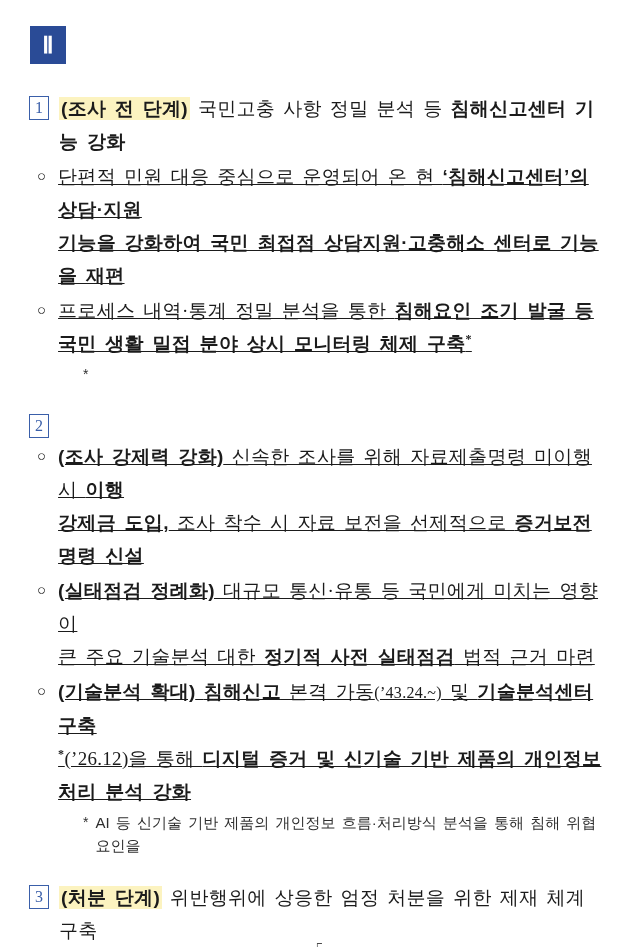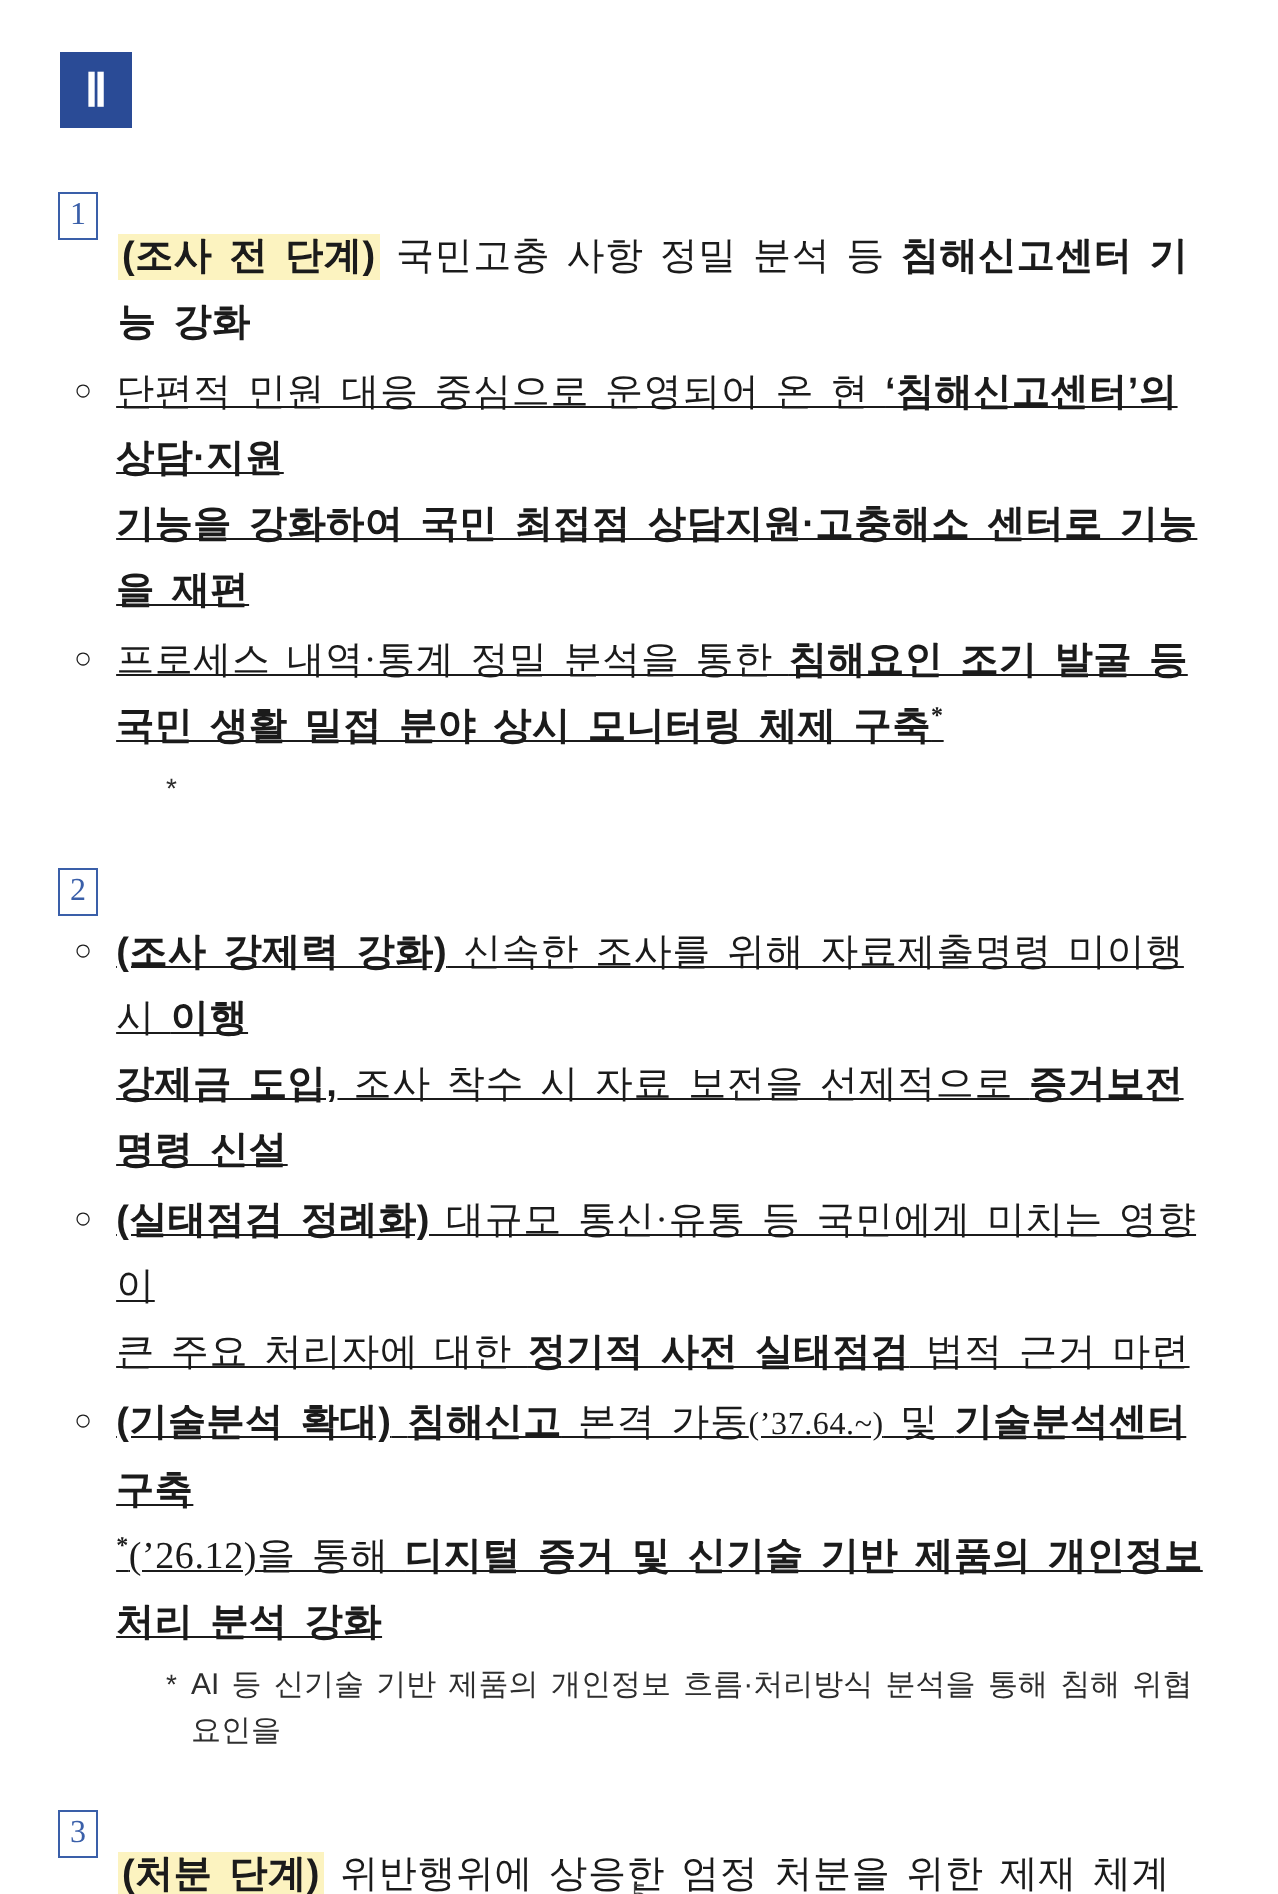--- a/index.html
+++ b/index.html
@@ -40,21 +40,21 @@
     font-size: 19px; line-height: 33px;
     margin-top: 24px;
   }
   .sec-num {
     flex: 0 0 auto;
     width: 20px; height: 24px; margin-top: 4px;
     border: 1.5px solid #3a5fa9; color: #3a5fa9;
     font-size: 16px; line-height: 22px; text-align: center;
     font-family: "Liberation Serif", serif;
   }
-  .sec-text { word-spacing: 3px; letter-spacing: 0.3px; margin-top: 20px; }
+  .sec-text { word-spacing: 3px; letter-spacing: 0.3px; }
 
   .bullet {
     display: flex; gap: 12px; align-items: flex-start;
     font-size: 19px; line-height: 33px;
     margin: 2px 0 2px 8px;
   }
   .bullet-marker { flex: 0 0 auto; font-size: 15px; line-height: 33px; }
   .bullet-text { word-spacing: 3px; letter-spacing: 0.3px; flex: 1; text-decoration: underline; }
 
   .footnote {
@@ -105,25 +105,25 @@
       </div>
       <div class="sec">
         <span class="sec-num">2</span>
       </div>
       <div class="bullet">
         <span class="bullet-marker">○</span>
         <span class="bullet-text"><span class="b">(조사 강제력 강화)</span><span> 신속한 조사를 위해 자료제출명령 미이행 시 </span><span class="b">이행</span><br><span class="b">강제금 도입,</span><span> 조사 착수 시 자료 보전을 선제적으로 </span><span class="b">증거보전명령 신설</span></span>
       </div>
       <div class="bullet">
         <span class="bullet-marker">○</span>
-        <span class="bullet-text"><span class="b">(실태점검 정례화)</span><span> 대규모 통신·유통 등 국민에게 미치는 영향이</span><br><span>큰 주요 처리자에 대한 </span><span class="b">정기적 사전 실태점검</span><span> 법적 근거 마련</span></span>
+        <span class="bullet-text"><span class="b">(실태점검 정례화)</span><span> 대규모 통신·유통 등 국민에게 미치는 영향이</span><br><span>큰 주요 기술분석 대한 </span><span class="b">정기적 사전 실태점검</span><span> 법적 근거 마련</span></span>
       </div>
       <div class="bullet">
         <span class="bullet-marker">○</span>
-        <span class="bullet-text"><span class="b">(기술분석 확대)</span><span> </span><span class="b">침해신고</span><span> 본격 가동</span><span class="sm">(’37.64.~)</span><span> 및 </span><span class="b">기술분석센터 구축</span><br><span class="sup">*</span><span>(’26.12)을 통해 </span><span class="b">디지털 증거 및 신기술 기반 제품의 개인정보 처리 분석 강화</span></span>
+        <span class="bullet-text"><span class="b">(기술분석 확대)</span><span> </span><span class="b">침해신고</span><span> 본격 가동</span><span class="sm">(’43.24.~)</span><span> 및 </span><span class="b">기술분석센터 구축</span><br><span class="sup">*</span><span>(’26.12)을 통해 </span><span class="b">디지털 증거 및 신기술 기반 제품의 개인정보 처리 분석 강화</span></span>
       </div>
       <div class="footnote">
         <span class="footnote-marker">*</span>
         <span><span>AI 등 신기술 기반 제품의 개인정보 흐름·처리방식 분석을 통해 침해 위협요인을</span><br></span>
       </div>
       <div class="sec">
         <span class="sec-num">3</span>
         <span class="sec-text"><span class="hb">(처분 단계)</span><span> 위반행위에 상응한 엄정 처분을 위한 제재 체계 구축</span></span>
       </div>
     </div>

